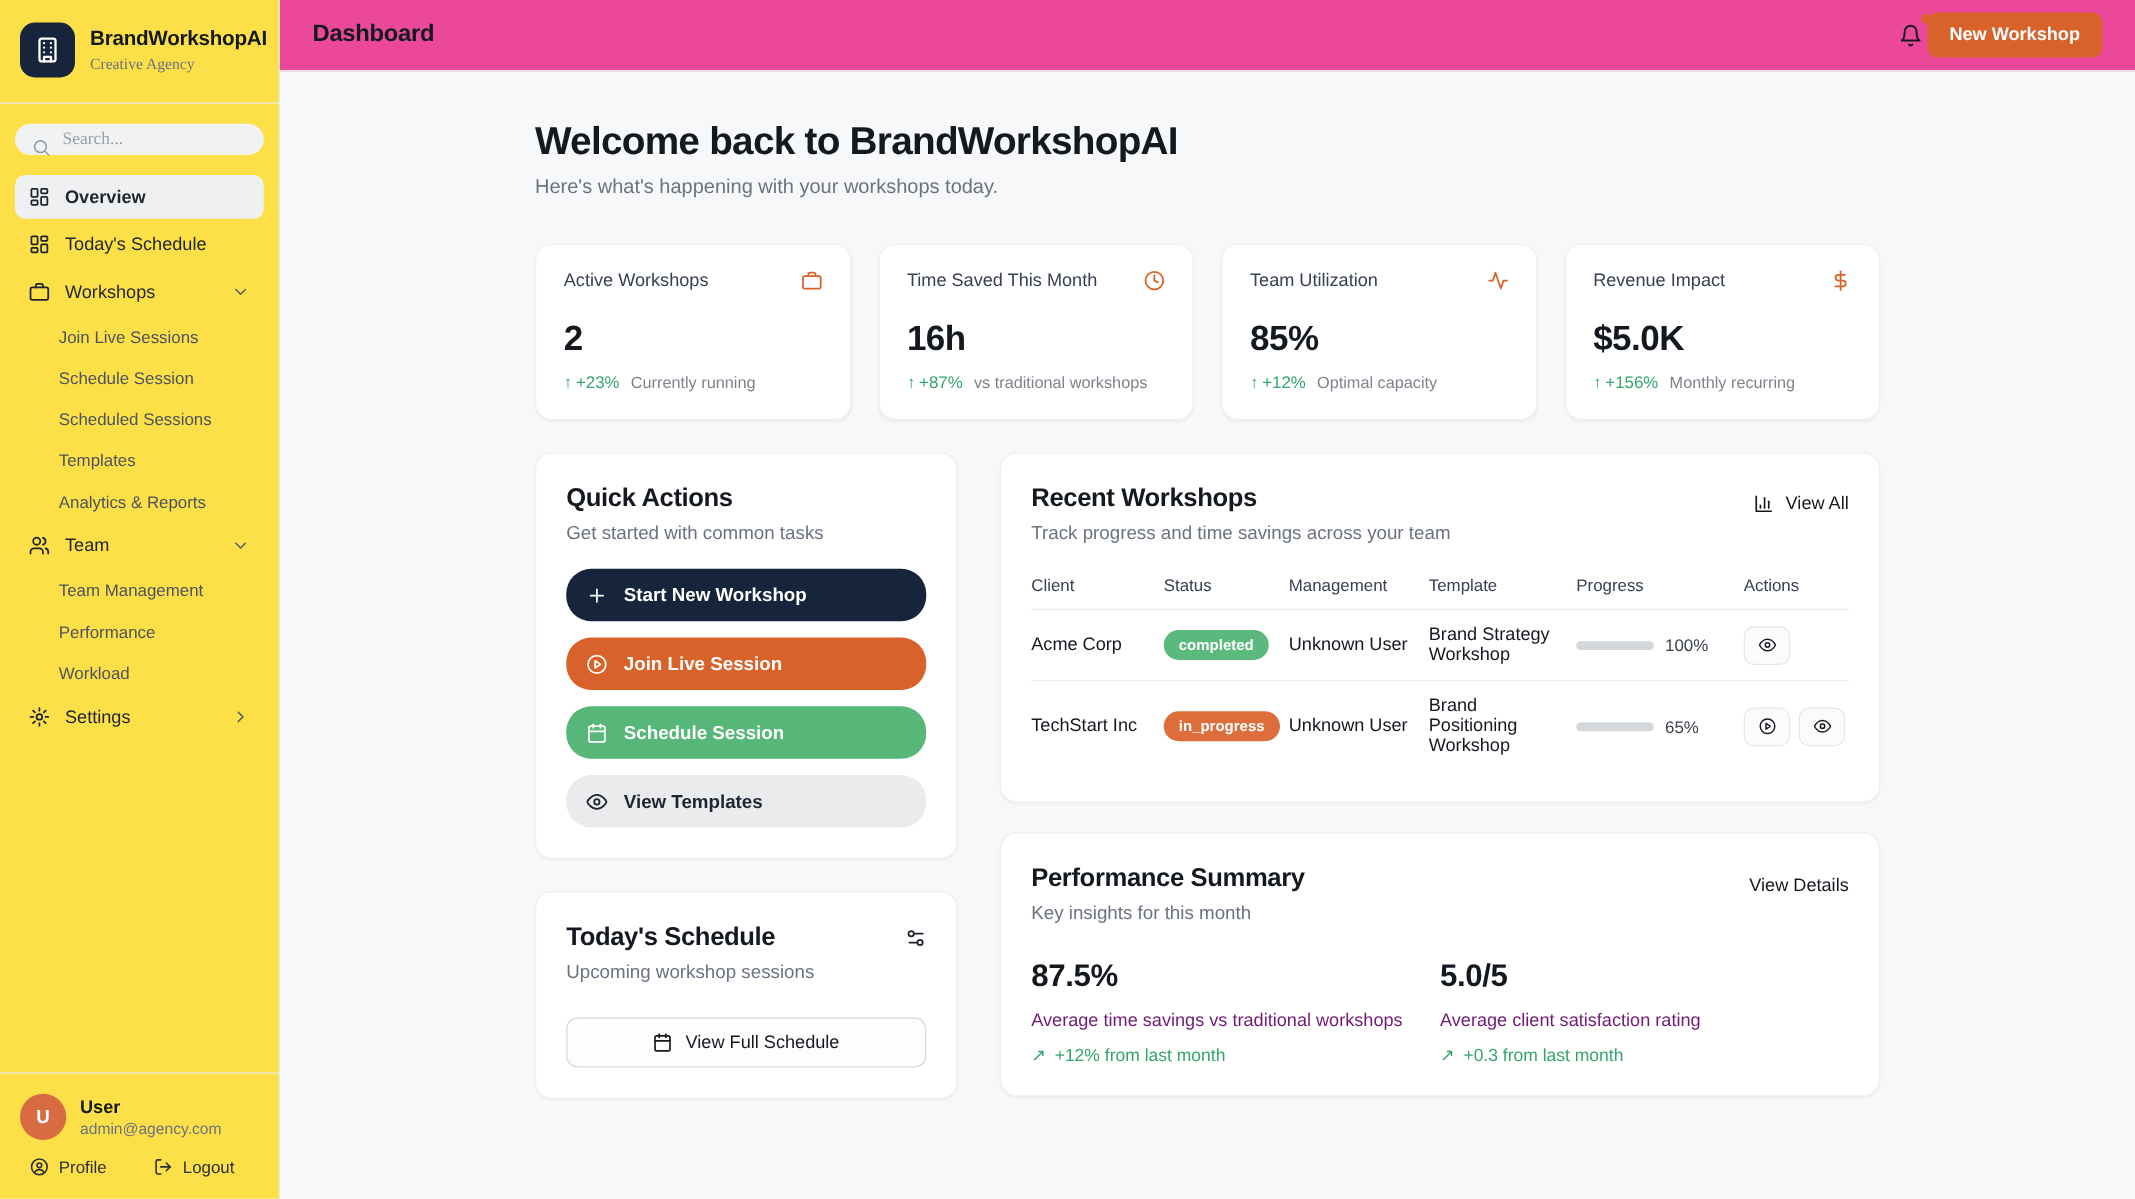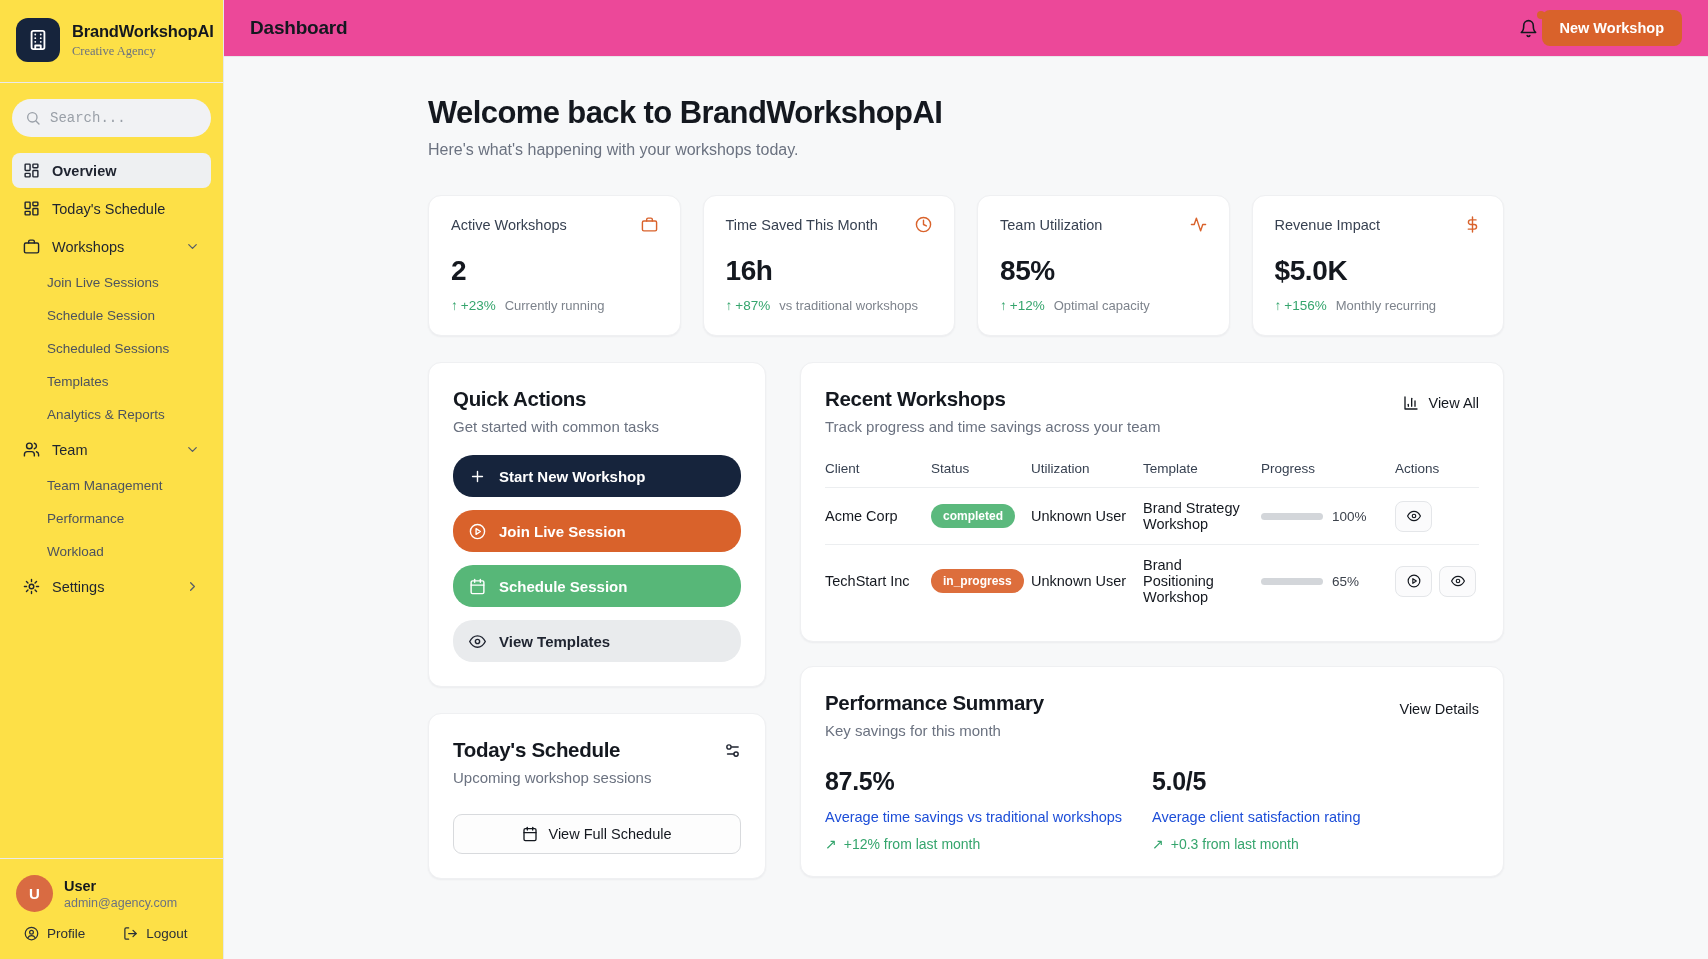--- a/index.html
+++ b/index.html
@@ -23,23 +23,23 @@
     width:44px; height:44px; border-radius:12px; background:#16243c;
     display:flex; align-items:center; justify-content:center; color:#fff; flex-shrink:0;
   }
   .app-name { font-size:16.5px; font-weight:700; letter-spacing:-0.2px; }
   .app-tagline { font-size:12.5px; color:#6b7280; margin-top:3px;font-family:Liberation Serif, serif; }
   .sidebar-divider { border-top:1px solid #e9eaec; }
   .search-section { padding:16px 12px 10px; }
   .search-wrap { position:relative; }
   .search-wrap .sicon { position:absolute; left:13px; top:11px; color:#9aa0a8; }
   .search-input {
-    width:100%; height:38px; border:none; outline:none; background:#f1f2f4;
+    width:100%; height:25px; border:none; outline:none; background:#f1f2f4;
     border-radius:999px; padding:0 14px 0 38px; font-size:14px; color:#14181f;
-    font-family:Liberation Mono, monospace;
+    font-family:Liberation Serif, serif;
   }
   .search-input::placeholder { color:#9aa0a8; }
   .nav { padding:6px 12px 0; }
   .nav-item {
     display:flex; align-items:center; gap:12px;
     padding:9px 11px; border-radius:8px; font-size:14.5px; color:#1f2430;
     cursor:pointer; margin-bottom:3px;
   }
   .nav-item .nicon { color:#1f2430; flex-shrink:0; }
   .nav-item .chev { margin-left:auto; color:#565d68; }
@@ -161,21 +161,21 @@
     cursor:pointer; color:#14181f;
   }
 
   
   .ps-card { margin-top:24px; }
   .ps-head { display:flex; align-items:flex-start; justify-content:space-between; }
   .view-details { font-size:14.5px; font-weight:500; color:#14181f; cursor:pointer; margin-top:10px; }
   .ps-metrics { display:flex; margin-top:28px; }
   .ps-metric { flex:1; min-width:0; }
   .ps-value { font-size:25px; font-weight:700; letter-spacing:-0.3px; }
-  .ps-caption { font-size:14.5px; color:#1d4ed8; margin-top:13px; }
+  .ps-caption { font-size:14.5px; color:#701a75; margin-top:13px; }
   .ps-delta { display:flex; align-items:center; gap:7px; margin-top:11px; color:#35a56d; font-size:14px; }
 </style>
 </head>
 <body>
 
 <aside class="sidebar">
   <div class="logo-section">
     <div class="logo-badge">
       <svg width="22" height="22" viewBox="0 0 24 24" fill="none" stroke="currentColor" stroke-width="2" stroke-linecap="round" stroke-linejoin="round">
           <rect x="5" y="2" width="14" height="20" rx="2"></rect>
@@ -509,21 +509,21 @@
                     </svg>
                 </span>
                 <span>View All</span>
               </div>
             </div>
 
             <div class="rw-table">
               <div class="rw-grid rw-header-row">
                 <span class="rw-col">Client</span>
                 <span class="rw-col">Status</span>
-                <span class="rw-col">Utilization</span>
+                <span class="rw-col">Management</span>
                 <span class="rw-col">Template</span>
                 <span class="rw-col">Progress</span>
                 <span class="rw-col">Actions</span>
               </div>
 
               <div class="rw-grid rw-row">
                 <span class="cell-client">Acme Corp</span>
                 <span><span class="pill pill-green">completed</span></span>
                 <span class="cell-text">Unknown User</span>
                 <span class="cell-text">Brand Strategy Workshop</span>
@@ -571,21 +571,21 @@
                   </span>
                 </span>
               </div>
             </div>
           </div>
 
           <div class="card panel ps-card">
             <div class="ps-head">
               <div>
                 <div class="panel-title">Performance Summary</div>
-                <div class="panel-sub">Key savings for this month</div>
+                <div class="panel-sub">Key insights for this month</div>
               </div>
               <div class="view-details">View Details</div>
             </div>
             <div class="ps-metrics">
               <div class="ps-metric">
                 <div class="ps-value">87.5%</div>
                 <div class="ps-caption">Average time savings vs traditional workshops</div>
                 <div class="ps-delta">
                   <span>↗</span>
                   <span>+12% from last month</span>

